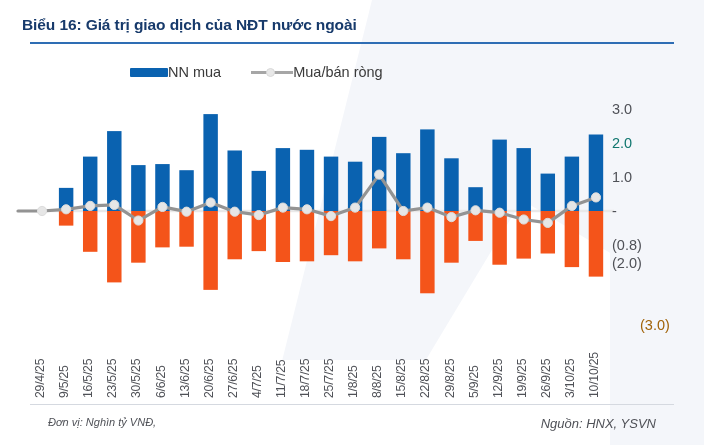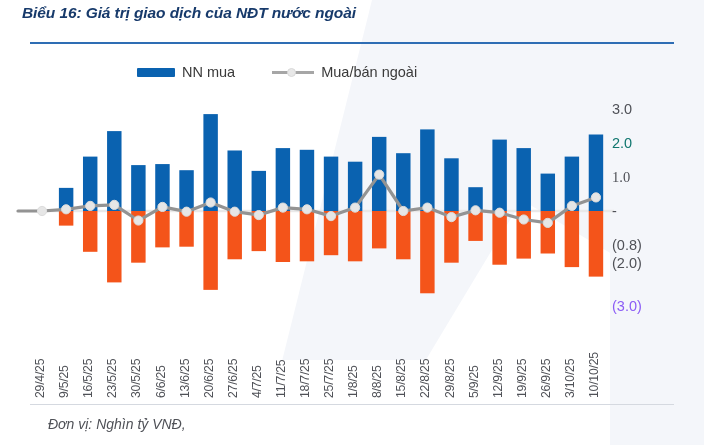--- a/index.html
+++ b/index.html
@@ -42,43 +42,42 @@
 
   
   #card{
     position:absolute; left:0; top:0; width:704px; height:445px;
     z-index:2;
   }
 
   
   #title{
     position:absolute;
-    left:22px; top:4px;
+    left:22px; top:16px;
     font-size:15.5px;
     font-weight:bold;
-    font-style:italic;
     color:#173a6b;
     letter-spacing:-0.1px;
     white-space:nowrap;
   }
   #title-rule{
     position:absolute;
     left:30px; top:42px; width:644px; height:2px;
     background:#2e6db4;
   }
 
   
   #legend{
     position:absolute;
     left:130px; top:62px;
     height:20px;
     display:flex; align-items:center;
     gap:30px;
   }
-  .leg-item{display:flex;align-items:center;gap:7px;margin-left:7px;}
+  .leg-item{display:flex;align-items:center;}
   .leg-swatch{width:38px;height:9px;border-radius:1px;}
   .leg-line{
     width:42px;height:9px;position:relative;display:inline-block;
   }
   .leg-line::before{
     content:"";position:absolute;left:0;top:3px;width:42px;height:3px;
     background:#a6a6a6;
   }
   .leg-line::after{
     content:"";position:absolute;left:15px;top:0px;width:9px;height:9px;
@@ -129,21 +128,21 @@
     letter-spacing:-0.2px;
   }
 
   
   #footer-rule{
     position:absolute; left:30px; top:404px; width:644px; height:1px;
     background:#d5d9e0;
   }
   #unit-note{
     position:absolute; left:48px; top:416px;
-    font-size:14px; font-style:italic; color:#4f5157;
+    font-size:11px; font-style:italic; color:#4f5157;
     white-space:nowrap;
   }
   #source-note{
     position:absolute; right:48px; top:416px;
     font-size:13px; font-style:italic; color:#4f5157;
     white-space:nowrap;
   }
 </style>
 </head>
 <body>
@@ -159,21 +158,21 @@
   <div id="title">Biểu 16: Giá trị giao dịch của NĐT nước ngoài</div>
   <div id="title-rule"></div>
 
   <div id="legend">
     <div class="leg-item">
       <span class="leg-swatch" style="background:#0a62b0;"></span>
       <span class="leg-label">NN mua</span>
     </div>
     <div class="leg-item">
       <span class="leg-line"></span>
-      <span class="leg-label">Mua/bán ngoài</span>
+      <span class="leg-label">Mua/bán ròng</span>
     </div>
   </div>
 
   <div id="plot">
     <svg id="plot-svg" width="704" height="225" viewBox="0 0 704 225">
       <g id="g-zero">
           <line x1="18" y1="116" x2="614" y2="116" stroke="#e9e9e9" stroke-width="2.5"></line>
         </g>
       <g id="g-bars">
           <rect x="58.90" y="92.88" width="14.45" height="23.12" fill="#0a62b0"></rect>
@@ -252,25 +251,25 @@
           <circle cx="547.79" cy="127.90" r="4.6" fill="#e6e6e6" stroke="#dcdcdc" stroke-width="1"></circle>
           <circle cx="571.88" cy="110.90" r="4.6" fill="#e6e6e6" stroke="#dcdcdc" stroke-width="1"></circle>
           <circle cx="595.96" cy="102.40" r="4.6" fill="#e6e6e6" stroke="#dcdcdc" stroke-width="1"></circle>
         </g>
     </svg>
   </div>
 
   <div id="yaxis">
       <div class="ytick" style="top: 14px; color: rgb(79, 81, 87);">3.0</div>
       <div class="ytick" style="top: 48px; color: #0f766e;">2.0</div>
-      <div class="ytick" style="top: 82px; color: rgb(79, 81, 87); font-family: Liberation Serif, serif;">1.0</div>
+      <div class="ytick" style="top: 82px; color: rgb(79, 81, 87);">1.0</div>
       <div class="ytick" style="top: 116px; color: rgb(79, 81, 87);">-</div>
       <div class="ytick" style="top: 150px; color: rgb(79, 81, 87);">(0.8)</div>
       <div class="ytick" style="top: 168px; color: rgb(79, 81, 87);">(2.0)</div>
-      <div class="ytick" style="top: 211px; color: #8b5cf6;">(3.0)</div>
+      <div class="ytick" style="top: 230px; color: #a16207; margin-left: 28px;">(3.0)</div>
     </div>
   <div id="xaxis">
       <div class="xtick" style="left: 47px; color: rgb(79, 81, 87);">29/4/25</div>
       <div class="xtick" style="left: 71.1px; color: rgb(79, 81, 87);">9/5/25</div>
       <div class="xtick" style="left: 95.2px; color: rgb(79, 81, 87);">16/5/25</div>
       <div class="xtick" style="left: 119.3px; color: rgb(79, 81, 87);">23/5/25</div>
       <div class="xtick" style="left: 143.4px; color: rgb(79, 81, 87);">30/5/25</div>
       <div class="xtick" style="left: 167.5px; color: rgb(79, 81, 87);">6/6/25</div>
       <div class="xtick" style="left: 191.5px; color: rgb(79, 81, 87);">13/6/25</div>
       <div class="xtick" style="left: 215.6px; color: rgb(79, 81, 87);">20/6/25</div>
@@ -287,14 +286,15 @@
       <div class="xtick" style="left: 480.5px; color: rgb(79, 81, 87);">5/9/25</div>
       <div class="xtick" style="left: 504.6px; color: rgb(79, 81, 87);">12/9/25</div>
       <div class="xtick" style="left: 528.7px; color: rgb(79, 81, 87);">19/9/25</div>
       <div class="xtick" style="left: 552.8px; color: rgb(79, 81, 87);">26/9/25</div>
       <div class="xtick" style="left: 576.9px; color: rgb(79, 81, 87);">3/10/25</div>
       <div class="xtick" style="left: 601px; color: rgb(79, 81, 87);">10/10/25</div>
     </div>
 
   <div id="footer-rule"></div>
   <div id="unit-note">Đơn vị: Nghìn tỷ VNĐ,</div>
+  <div id="source-note">Nguồn: HNX, YSVN</div>
 
 </div>
 
 </body></html>

